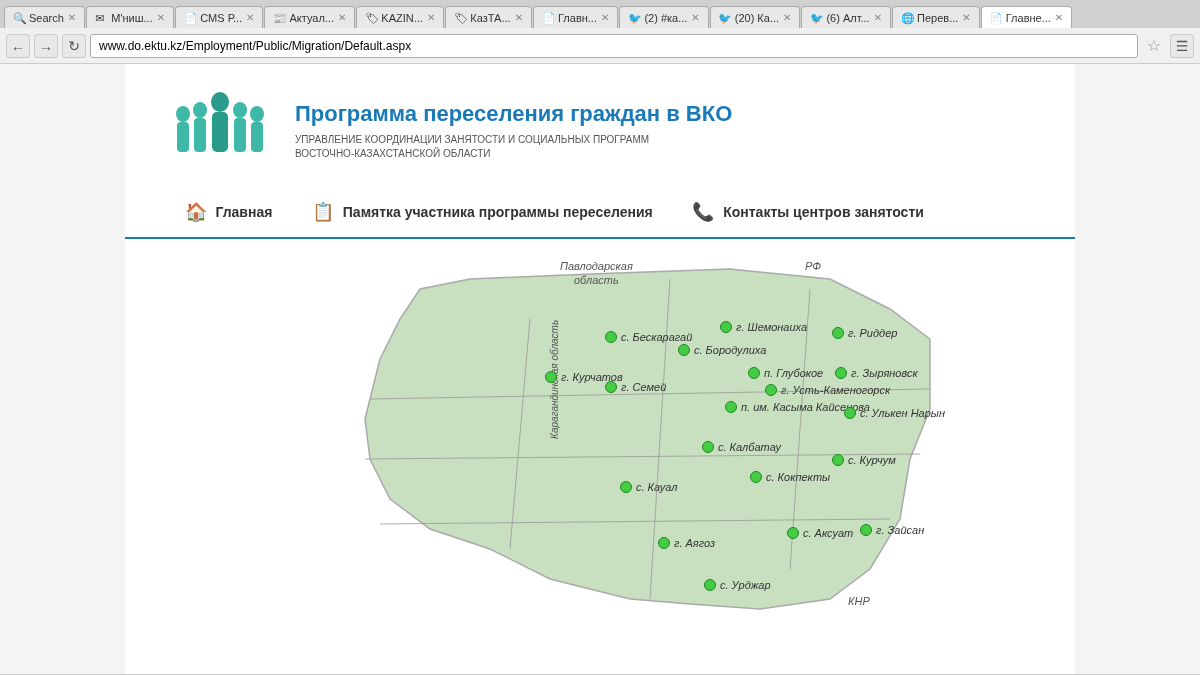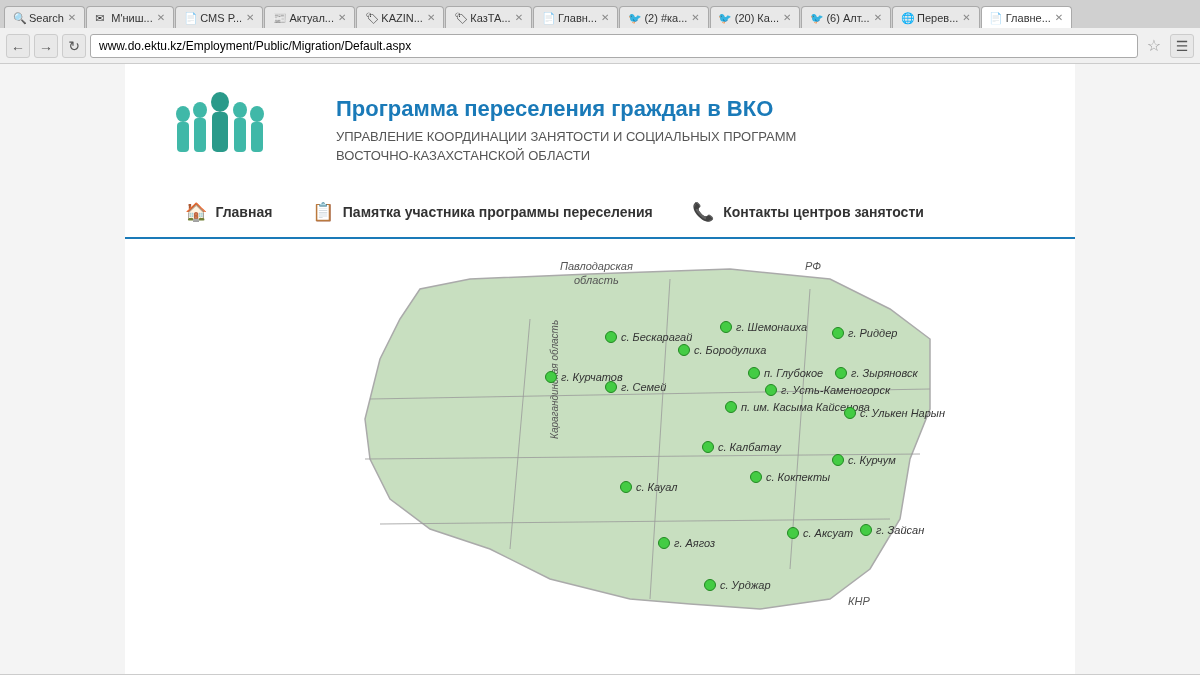--- a/index.html
+++ b/index.html
@@ -16,24 +16,24 @@
     .nav-bar { display: flex; align-items: center; padding: 4px 6px; background: #f0f0f0; border-bottom: 1px solid #ccc; gap: 4px; height: 36px; }
     .nav-btn { width: 24px; height: 24px; border: 1px solid #ccc; background: #e8e8e8; border-radius: 3px; cursor: pointer; display: flex; align-items: center; justify-content: center; font-size: 14px; color: #555; }
     .address-bar { flex: 1; height: 24px; border: 1px solid #aaa; border-radius: 3px; padding: 8px 8px; font-size: 12px; background: #fff; }
     .star-btn { width: 24px; height: 24px; display: flex; align-items: center; justify-content: center; font-size: 16px; color: #999; cursor: pointer; }
 
     
     .page-wrapper { background: #f4f4f4; min-height: 610px; }
     .page-content { max-width: 950px; margin: 0 auto; background: #fff; min-height: 610px; padding-bottom: 20px; }
 
     
-    .site-header { display: flex; align-items: center; padding: 20px 40px 10px; gap: 41px; }
+    .site-header { display: flex; align-items: center; padding: 20px 40px 10px; }
     .logo-area { margin-right: 20px; }
     .site-title { color: #1a7ab8; font-size: 22px; font-weight: bold; margin-bottom: 6px; }
-    .site-subtitle { color: #555; font-size: 13px; line-height: 1.4; text-transform: uppercase; }
+    .site-subtitle { color: #555; font-size: 10px; line-height: 1.4; text-transform: uppercase; }
 
     
     .site-nav { display: flex; align-items: center; padding: 8px 40px; border-bottom: 2px solid #1a7ab8; gap: 0; }
     .nav-item { display: flex; align-items: center; gap: 8px; padding: 6px 20px; cursor: pointer; color: #333; font-size: 14px; font-weight: bold; }
     .nav-icon { font-size: 18px; color: #333; }
 
     
     .map-section { padding: 20px 40px; }
     .map-title { text-align: center; color: #1a7ab8; font-size: 20px; font-weight: bold; margin-bottom: 20px; }
 

